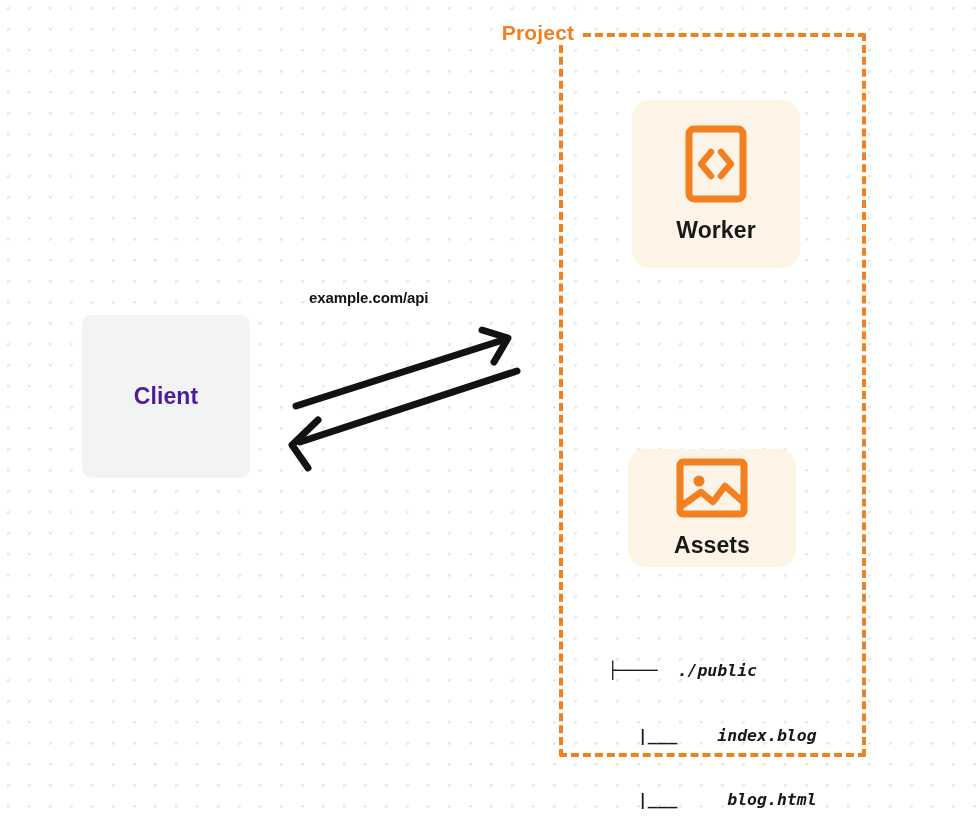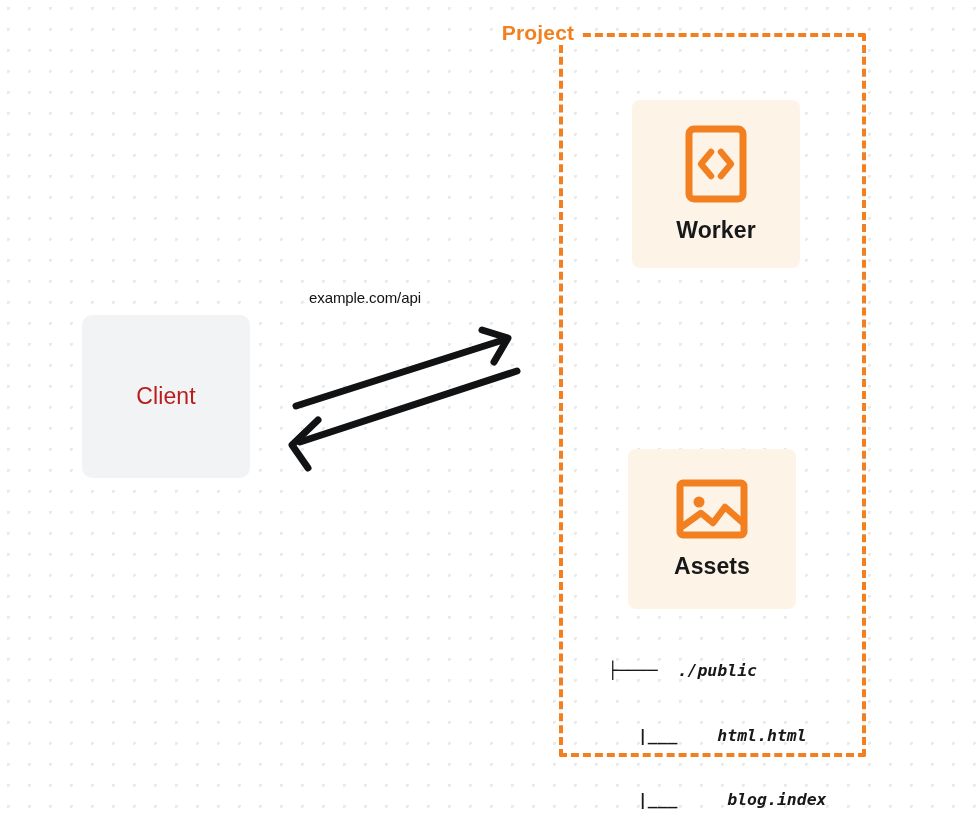--- a/index.html
+++ b/index.html
@@ -28,40 +28,40 @@
     width: 168px;
     height: 163px;
     background: #f2f3f5;
     border-radius: 10px;
     display: flex;
     align-items: center;
     justify-content: center;
   }
   .client-label {
     font-size: 23px;
-    font-weight: 400;
-    color: #b91c1c;
+    font-weight: 700;
+    color: #4c1d95;
     letter-spacing: 0.1px;
   }
 
   
   .arrows {
     position: absolute;
     left: 0;
     top: 0;
     width: 980px;
     height: 818px;
     pointer-events: none;
   }
   .arrow-label {
     position: absolute;
     left: 309px;
     top: 289px;
     font-size: 15px;
-    font-weight: 400;
+    font-weight: 700;
     color: #111214;
     white-space: nowrap;
     letter-spacing: -0.1px;
   }
 
   
   .project-container {
     position: absolute;
     left: 559px;
     top: 33px;
@@ -83,37 +83,37 @@
     color: #f38020;
     letter-spacing: 0.2px;
     white-space: nowrap;
     margin-left: 48px;
   }
 
   
   .service-card {
     position: absolute;
     background: #fdf3e7;
-    border-radius: 8px;
+    border-radius: 18px;
     display: flex;
     flex-direction: column;
     align-items: center;
     justify-content: center;
   }
   .card-worker {
     left: 632px;
     top: 100px;
     width: 168px;
     height: 168px;
   }
   .card-assets {
     left: 628px;
     top: 449px;
     width: 168px;
-    height: 160px;
+    height: 118px;
   }
   .card-icon {
     display: block;
     margin-bottom: 14px;
   }
   .card-label {
     font-size: 23px;
     font-weight: 700;
     color: #17181a;
     letter-spacing: 0.1px;
@@ -173,18 +173,18 @@
     <svg class="card-icon" width="72" height="60" viewBox="0 0 72 60">
       <rect x="4" y="4" width="64" height="52" rx="3" ry="3" fill="none" stroke="#f38020" stroke-width="7"></rect>
       <circle cx="23" cy="23" r="5.5" fill="#f38020"></circle>
       <polyline points="7,47 25,34 37,44 49,28 66,43" fill="none" stroke="#f38020" stroke-width="6.5" stroke-linecap="round" stroke-linejoin="round"></polyline>
     </svg>
     <span class="card-label">Assets</span>
   </div>
 
   <div class="file-tree">
     <span class="tree-row">├────  ./public</span>
-    <span class="tree-row">   |___    html.html</span>
-    <span class="tree-row">   |___     blog.index</span>
+    <span class="tree-row">   |___    index.blog</span>
+    <span class="tree-row">   |___     blog.html</span>
     
   </div>
 
 </div>
 
 </body></html>

